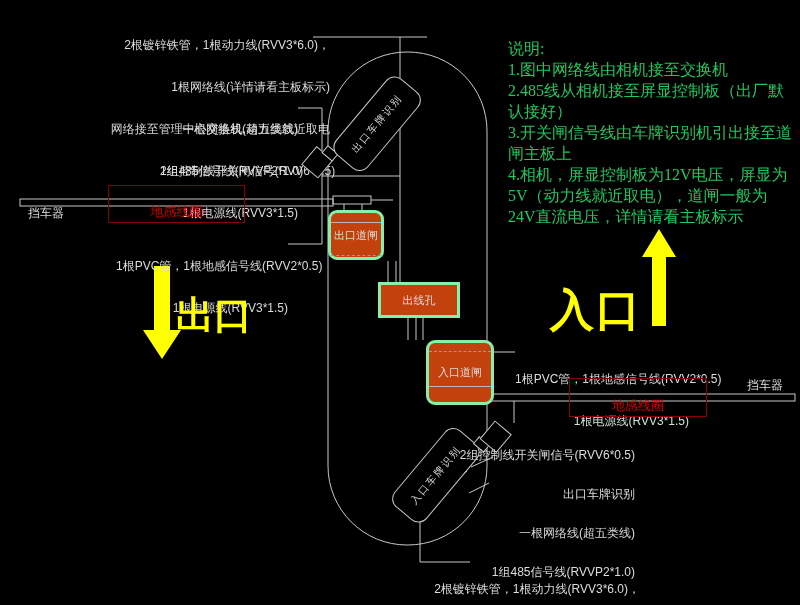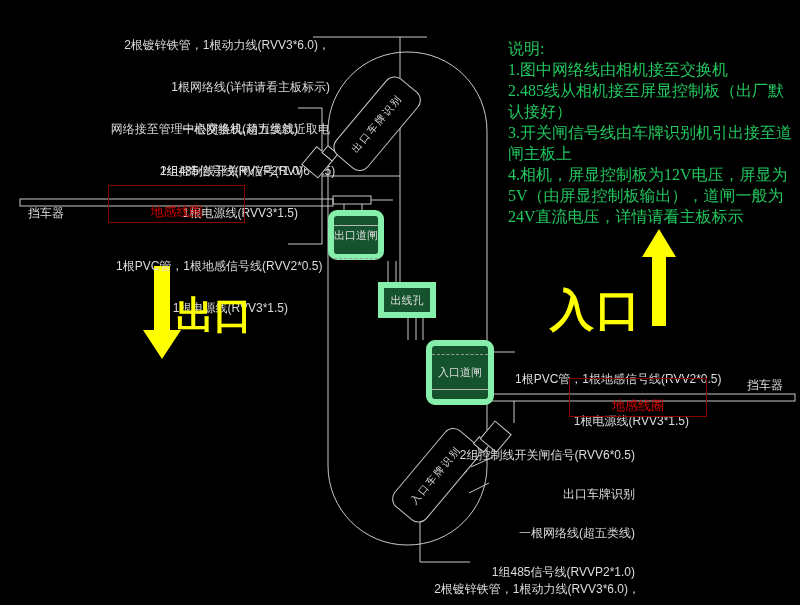--- a/index.html
+++ b/index.html
@@ -1,22 +1,22 @@
 <!DOCTYPE html>
 <html><head>
 <meta charset="utf-8">
 <style>
   html,body{margin:0;padding:0;background:#000;}
   #canvas{position:relative;width:800px;height:605px;background:#000;overflow:hidden;
           font-family:"Liberation Sans",sans-serif;border-radius:23px;}
   svg.lines{position:absolute;left:0;top:0;width:800px;height:605px;}
   .ann{position:absolute;color:#dcdcdc;font-size:12px;line-height:14px;white-space:pre;}
   .r{text-align:right;}
-  .devbox{position:absolute;border:6px solid #86efac;color:#dcdcdc;font-size:12px;
-          display:flex;align-items:center;justify-content:center;background:#14532d;box-sizing:border-box;}
+  .devbox{position:absolute;border:3px solid #86efac;color:#dcdcdc;font-size:12px;
+          display:flex;align-items:center;justify-content:center;background:#c2410c;box-sizing:border-box;}
   .round{border-radius:9px;}
   .innerline{position:absolute;left:0;right:0;height:0;border-top:1px solid #b8b8b8;}
   .dash{border-top:1px dashed #9a9a9a;}
   .redbox{position:absolute;border:1px solid #8a0000;color:#d40000;font-size:13px;
           display:flex;align-items:flex-end;justify-content:center;padding-bottom:1px;box-sizing:border-box;}
   .big{position:absolute;color:#ffff00;font-weight:bold;line-height:1;}
   .cam{position:absolute;width:150px;height:70px;transform:rotate(-50deg);}
   .cam .body{position:absolute;border:1px solid #c8c8c8;border-radius:11px;color:#dcdcdc;
              font-size:10px;letter-spacing:2px;display:flex;align-items:center;justify-content:center;
              width:100px;height:42px;background:#000;box-sizing:border-box;white-space:nowrap;}
@@ -85,21 +85,21 @@
   </div>
 
   <div class="devbox round" style="left:328px;top:210px;width:56px;height:50px;">
     <div class="innerline" style="top:9px;"></div>
     <div class="innerline dash" style="top:42px;"></div>
     <span style="font-size:11px;">出口道闸</span>
   </div>
 
   <div class="big" style="left:176px;top:296px;font-size:38px;">出口</div>
 
-  <div class="devbox" style="left:378px;top:282px;width:58px;height:36px;">
+  <div class="devbox" style="left:378px;top:282px;width:82px;height:36px;">
     <span style="font-size:11px;">出线孔</span>
   </div>
 
   <div class="big" style="left:550px;top:264px;font-size:44px;letter-spacing:2px;margin-top:24px;">入口</div>
 
   <div class="devbox round" style="left:426px;top:340px;width:68px;height:65px;">
     <div class="innerline dash" style="top:8px;"></div>
     <div class="innerline" style="top:43px;"></div>
     <span style="font-size:11px;">入口道闸</span>
   </div>
@@ -136,17 +136,17 @@
   </div>
 
   <div class="notes">
     <div>说明:</div>
     <div>1.图中网络线由相机接至交换机</div>
     <div>2.485线从相机接至屏显控制板（出厂默</div>
     <div>认接好）</div>
     <div>3.开关闸信号线由车牌识别机引出接至道</div>
     <div>闸主板上</div>
     <div>4.相机，屏显控制板为12V电压，屏显为</div>
-    <div>5V（由屏显控制板输出），道闸一般为</div>
+    <div>5V（动力线就近取电），道闸一般为</div>
     <div>24V直流电压，详情请看主板标示</div>
   </div>
 
 </div>
 
 </body></html>

